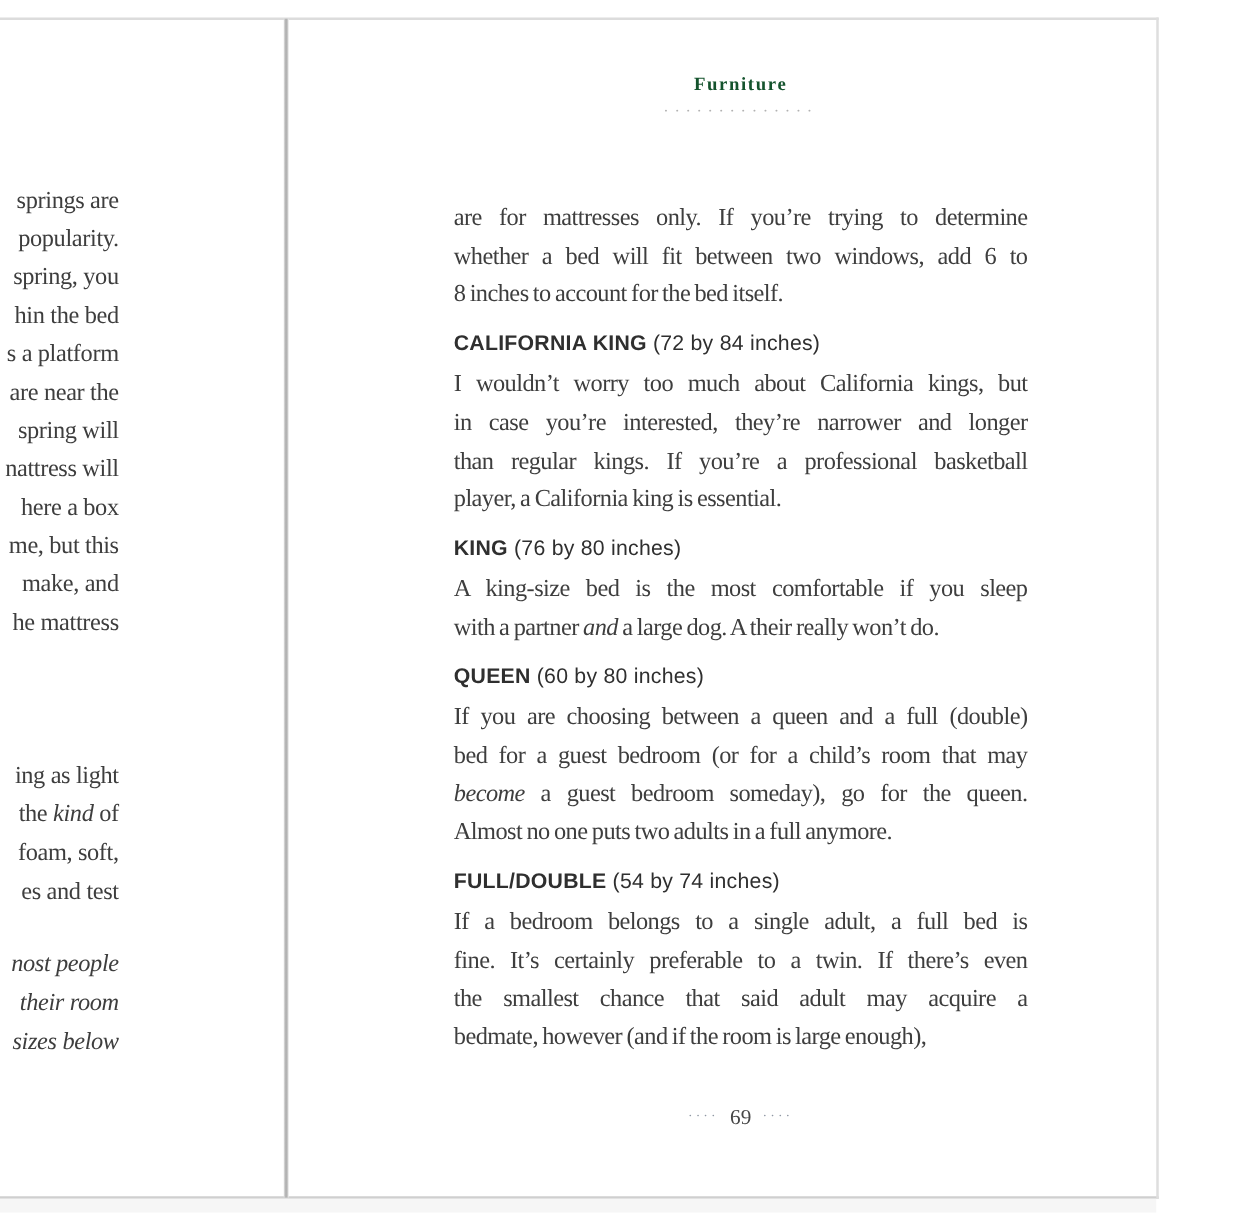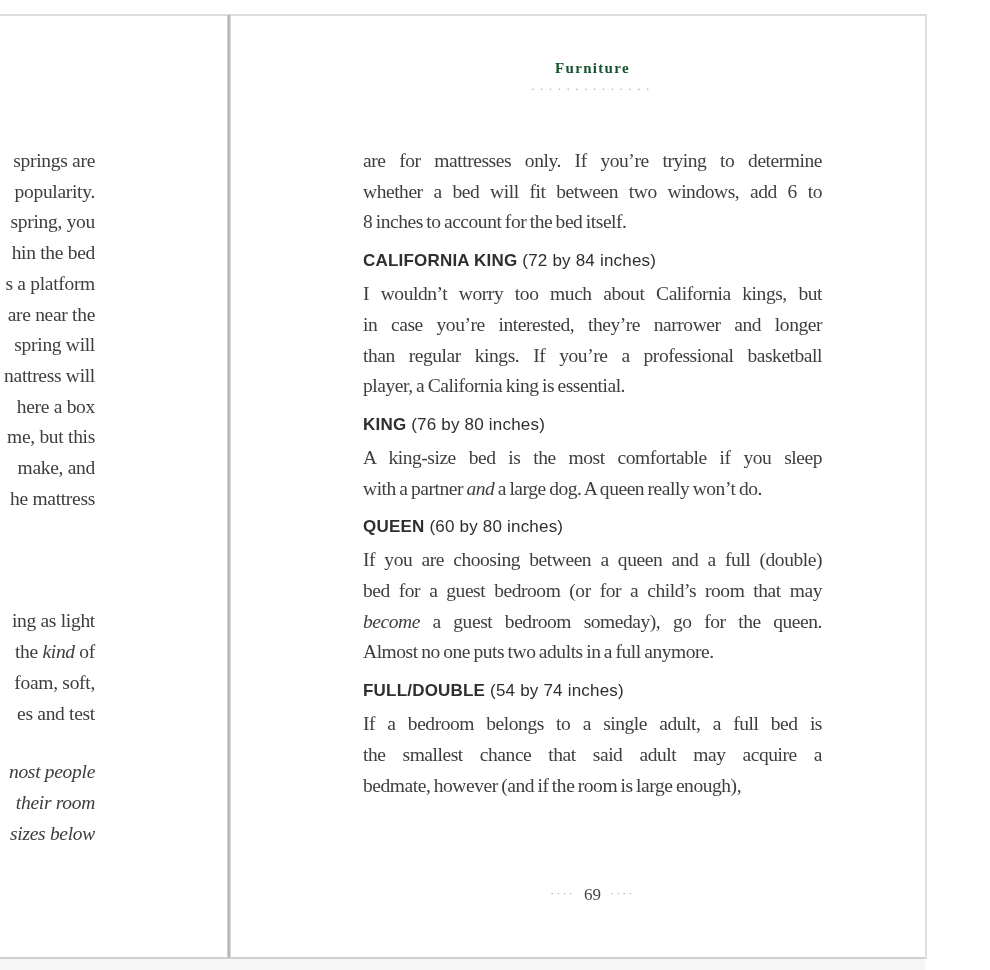--- a/index.html
+++ b/index.html
@@ -22,21 +22,21 @@
   .left-col{
     position:absolute;left:0;top:146px;width:95px;
     text-align:right;white-space:nowrap;overflow:visible;
     font-size:19.5px;line-height:30.7px;letter-spacing:-0.3px;
   }
   .lp2{margin-top:92px;}
   .lp3{margin-top:28px;font-style:italic;}
   .ll{text-align:right;}
   
   .right-col{
-    position:absolute;left:363px;top:146px;width:459px;
+    position:absolute;left:363px;top:160px;width:459px;
     font-size:19.5px;line-height:30.7px;
     letter-spacing:-0.45px;word-spacing:-1px;
   }
   .bl{text-align:justify;text-align-last:justify;text-justify:inter-word;}
   .bl.last{text-align:right;text-align-last:left;}
   .sec-head{
     font-family:"Liberation Sans", sans-serif;
     font-size:17px;line-height:22px;margin:12px 0 7px 0;
     color:#2f2f2f;letter-spacing:0.2px;word-spacing:0;
     text-align:left;text-align-last:left;
@@ -113,36 +113,37 @@
             <div class="bl"><span>I wouldn’t worry too much about California kings, but</span></div>
             <div class="bl"><span>in case you’re interested, they’re narrower and longer</span></div>
             <div class="bl"><span>than regular kings. If you’re a professional basketball</span></div>
             <div class="bl last"><span>player, a California king is essential.</span></div>
           </div>
         </div>
         <div>
           <div class="sec-head"><span class="sec-name">KING </span><span class="sec-size">(76 by 80 inches)</span></div>
           <div>
             <div class="bl"><span>A king-size bed is the most comfortable if you sleep</span></div>
-            <div class="bl last"><span>with a partner </span><span style="font-style: italic;">and</span><span> a large dog. A queen really won’t do.</span></div>
+            <div class="bl last"><span>with a partner </span><span style="font-style: italic;">and</span><span> a large dog. A their really won’t do.</span></div>
           </div>
         </div>
         <div>
           <div class="sec-head"><span class="sec-name">QUEEN </span><span class="sec-size">(60 by 80 inches)</span></div>
           <div>
             <div class="bl"><span>If you are choosing between a queen and a full (double)</span></div>
             <div class="bl"><span>bed for a guest bedroom (or for a child’s room that may</span></div>
             <div class="bl"><span style="font-style: italic;">become</span><span> a guest bedroom someday), go for the queen.</span></div>
             <div class="bl last"><span>Almost no one puts two adults in a full anymore.</span></div>
           </div>
         </div>
         <div>
           <div class="sec-head"><span class="sec-name">FULL/DOUBLE </span><span class="sec-size">(54 by 74 inches)</span></div>
           <div>
             <div class="bl"><span>If a bedroom belongs to a single adult, a full bed is</span></div>
+            <div class="bl"><span>fine. It’s certainly preferable to a twin. If there’s even</span></div>
             <div class="bl"><span>the smallest chance that said adult may acquire a</span></div>
             <div class="bl last"><span>bedmate, however (and if the room is large enough),</span></div>
           </div>
         </div>
       </div>
   </div>
 
   <div class="folio">
     <span class="dots">····</span><span class="num">69</span><span class="dots">····</span>
   </div>

